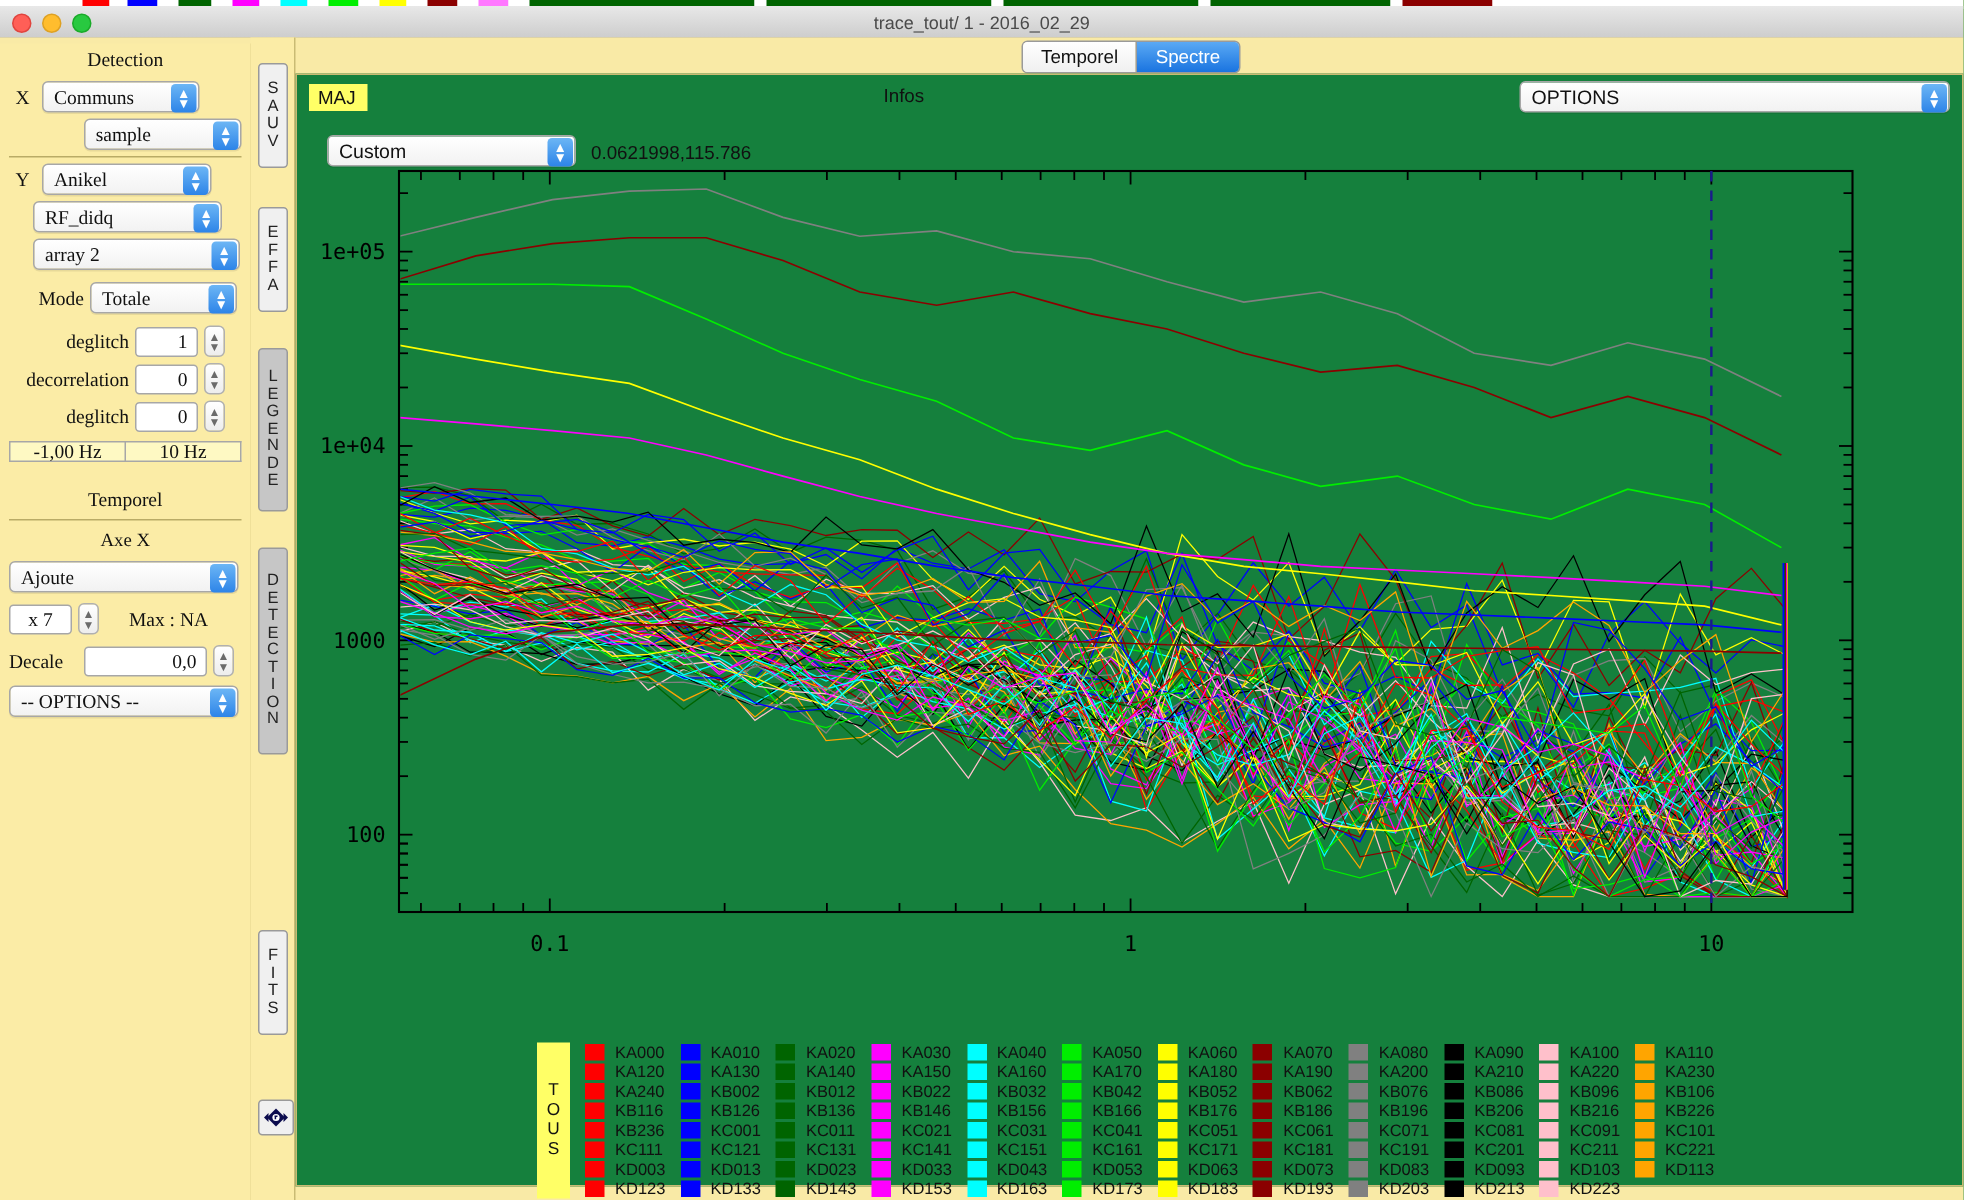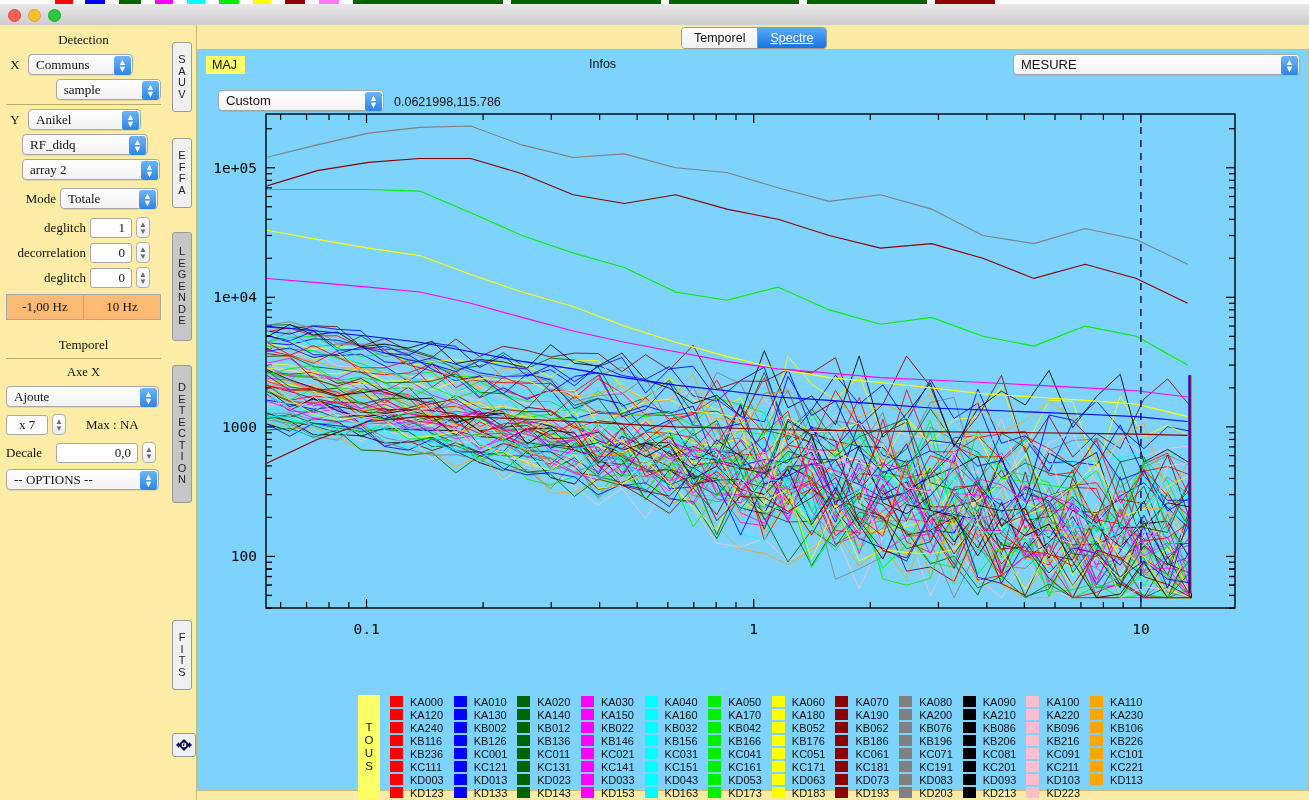--- a/index.html
+++ b/index.html
@@ -63,21 +63,21 @@
   }
   .numfield.left{justify-content:center;padding-right:0;}
   .stepper-out{
     width:14px;height:21px;border:1px solid #b0b0b0;border-radius:4px;
     background:linear-gradient(#ffffff,#ededed);
     display:flex;flex-direction:column;align-items:center;justify-content:center;
     color:#6b6b6b;font-size:8px;line-height:7px;box-sizing:border-box;
   }
 
   .hzbar{display:flex;margin:6px 6px 2px;}
-  .hzbar .cell{flex:1;height:26px;border:1px solid #a7a7a7;background:#fdba74;
+  .hzbar .cell{flex:1;height:14px;border:1px solid #a7a7a7;background:#fef9c3;
     display:flex;align-items:center;justify-content:center;font-size:13px;color:#111;box-sizing:border-box;}
   .hzbar .cell+.cell{border-left:0;}
 
   
   .tabstrip{position:absolute;left:167px;top:0;width:29px;height:775px;background:#fbeca6;
     border-right:1px solid #c9bb74;}
   .vtab{
     position:absolute;left:5px;width:20px;
     border:1px solid #9a9a9a;border-radius:3px;
     background:#f0f0f0;
@@ -91,24 +91,24 @@
     background:#f0f0f0;display:flex;align-items:center;justify-content:center;}
 
   
   .main{position:absolute;left:197px;top:0;width:1112px;height:775px;}
   .tabbar{position:absolute;left:0;top:0;width:1112px;height:24px;}
   .segctl{position:absolute;left:484px;top:2px;display:flex;
     border:1px solid #9a9a9a;border-radius:4px;overflow:hidden;height:20px;}
   .seg{padding:0 12px;display:flex;align-items:center;font-size:12.5px;
     background:linear-gradient(#ffffff,#f0f0f0);color:#111;}
   .seg+.seg{border-left:1px solid #9a9a9a;}
-  .seg.active{background:linear-gradient(#5aa9f4,#1a74e0);color:#fff;text-decoration:underline;}
+  .seg.active{background:linear-gradient(#5aa9f4,#1a74e0);color:#fff;}
 
   .whitepanel{position:absolute;left:0;top:24px;width:1110px;height:740px;
-    background:#7dd3fc;border:1px solid #c9bb74;}
+    background:#15803d;border:1px solid #c9bb74;}
 
   .maj{position:absolute;left:8px;top:6px;background:#ffff66;
     padding:2px 8px 2px 6px;font-size:12.5px;color:#111;}
   .infos{position:absolute;left:391px;top:7px;font-size:12.5px;color:#111;}
   .mesure-combo{position:absolute;right:8px;top:4px;width:287px;}
 
   .custom-combo{position:absolute;left:20px;top:40px;width:166px;}
   .coords{position:absolute;left:196px;top:45px;font-size:12.5px;color:#111;}
 
   
@@ -162,20 +162,21 @@
       <i style="background: rgb(139, 0, 0); width: 60px;"></i>
       <i style="background: rgb(255, 255, 255); width: 220px;"></i>
     </div>
 
   <div class="titlebar">
     <div class="traffic">
       <b class="t-red"></b>
       <b class="t-yel"></b>
       <b class="t-grn"></b>
     </div>
+    <div class="title-text">trace_tout/ 1 - 2016_02_29</div>
   </div>
 
   <div class="winbody">
 
     <div class="leftpanel">
       <div class="lp-inner">
         <div class="panel-title">Detection</div>
 
         <div class="row">
           <div class="rowlabel" style="width:18px;text-align:center;">X</div>
@@ -380,21 +381,21 @@
           <div class="seg active">Spectre</div>
         </div>
       </div>
 
       <div class="whitepanel">
 
         <div class="maj">MAJ</div>
         <div class="infos">Infos</div>
 
         <div class="mesure-combo combo">
-          <div class="ctext">MESURE</div>
+          <div class="ctext">OPTIONS</div>
           <div class="stepper">
               <span>▲</span>
               <span>▼</span>
             </div>
         </div>
 
         <div class="custom-combo combo">
           <div class="ctext">Custom</div>
           <div class="stepper">
               <span>▲</span>

